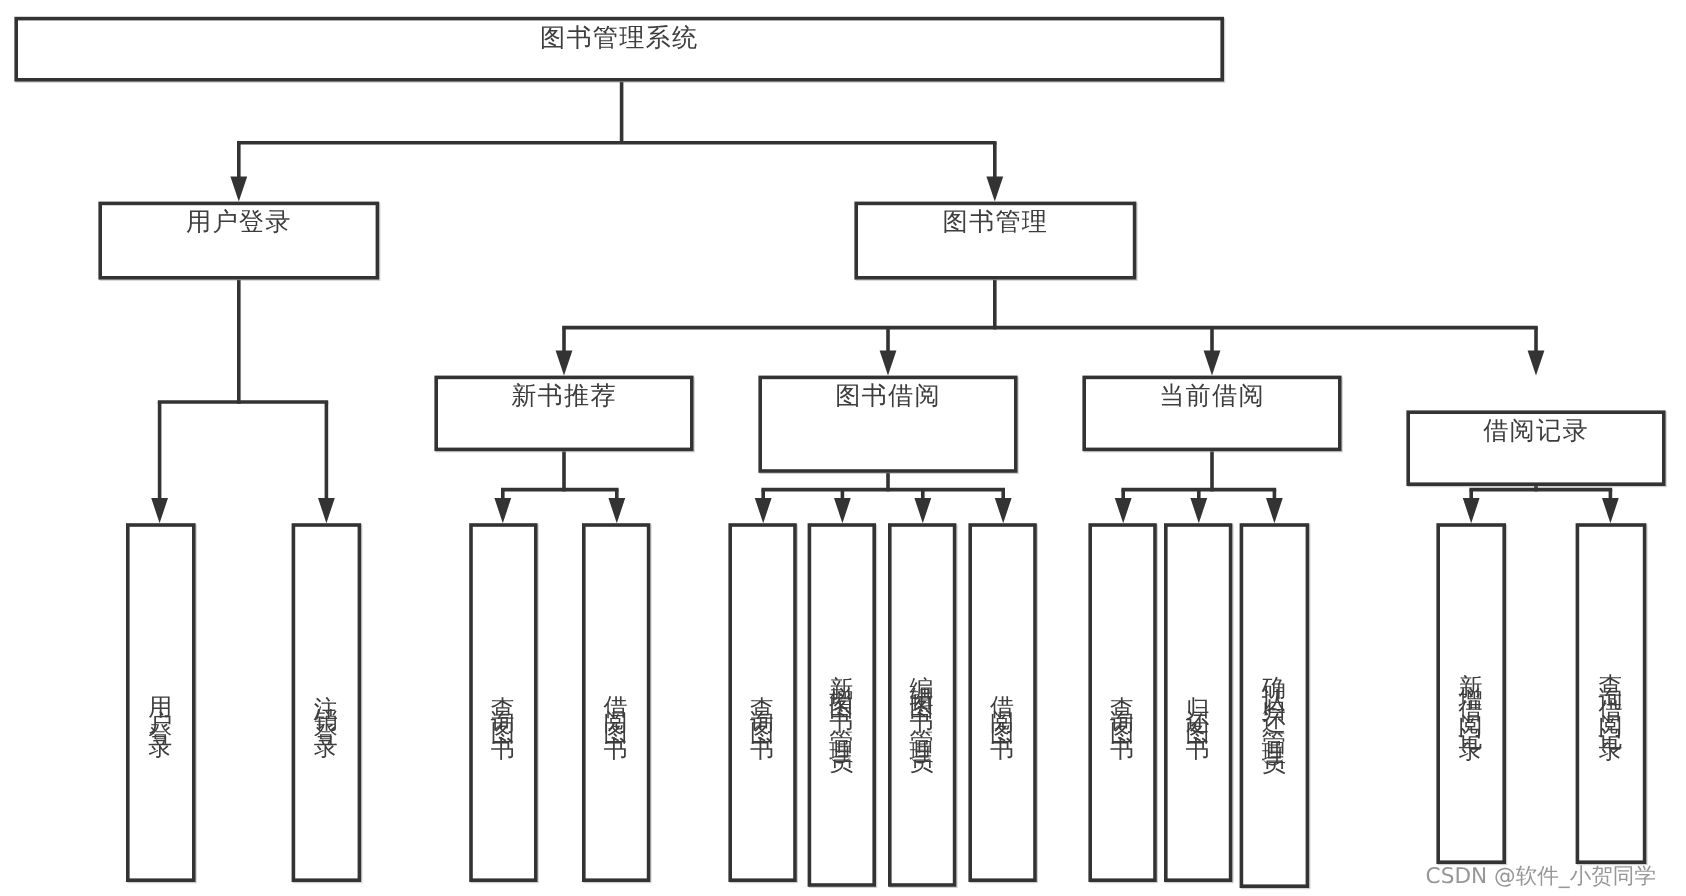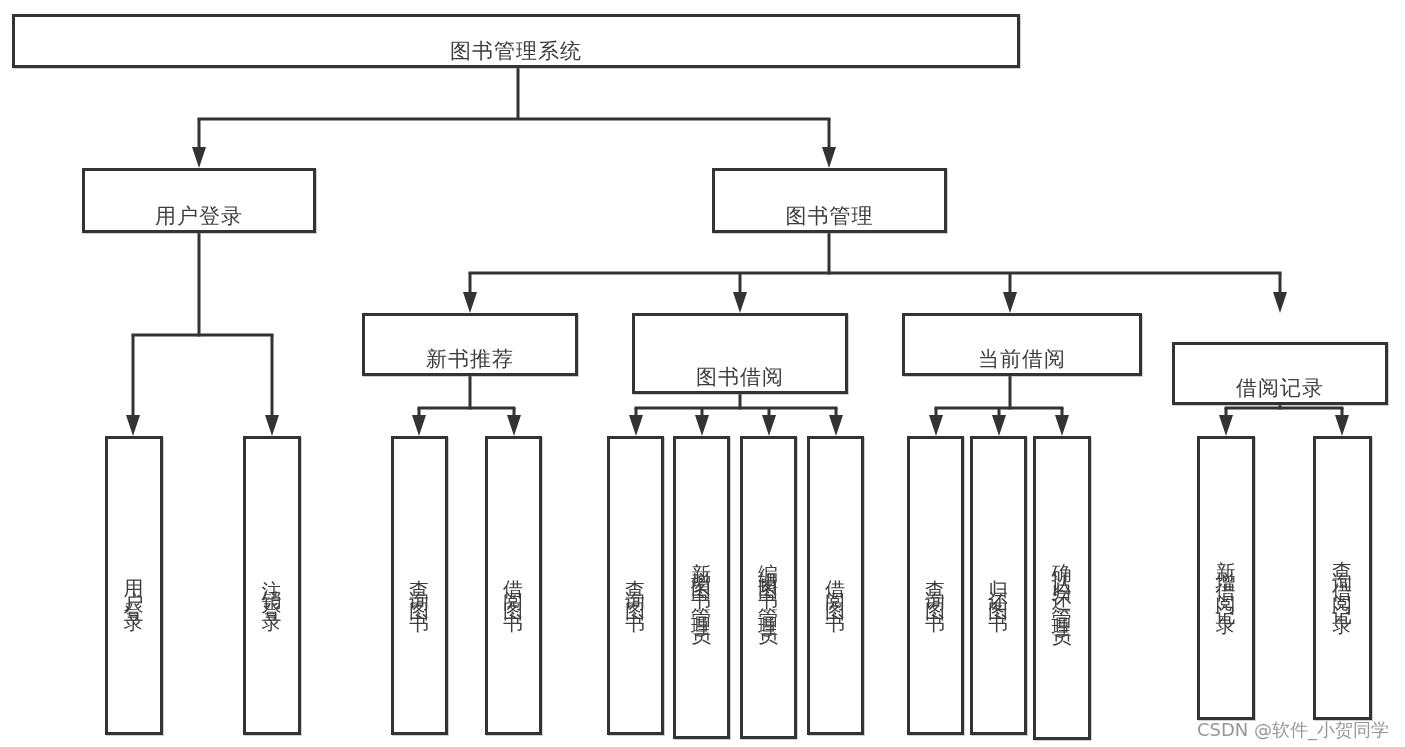--- a/index.html
+++ b/index.html
@@ -10,21 +10,21 @@
     position: relative; overflow: hidden;
   }
   .stage { position: absolute; left: 0; top: 0; width: 1405px; height: 747px; }
   .wires { position: absolute; left: 0; top: 0; width: 1405px; height: 747px; }
 
   .node {
     position: absolute;
     background: #ffffff;
     border: 3px solid #333333;
     color: #3d3d3d;
-    display: flex; align-items: flex-end; justify-content: center;
+    display: flex; align-items: flex-start; justify-content: center;
     font-size: 21px;
     letter-spacing: 1px;
     box-shadow: 1px 1px 0 rgba(120,120,120,0.35);
   }
   .leaf {
     position: absolute;
     background: #ffffff;
     border: 3px solid #333333;
     color: #3d3d3d;
     display: flex; align-items: center; justify-content: center;
@@ -39,21 +39,21 @@
     white-space: nowrap;
   }
   .leaf .vtext.tight { letter-spacing: 9px; }
 
   
   .n-root          { left: 12px;   top: 14px;  width: 1008px; height: 54px; }
   .n-user-login    { left: 82px;   top: 168px; width: 234px;  height: 65px; }
   .n-book-mgmt     { left: 712px;  top: 168px; width: 235px;  height: 65px; }
   .n-new-book-rec  { left: 362px;  top: 313px; width: 216px;  height: 63px; }
   .n-book-borrow   { left: 632px;  top: 313px; width: 216px;  height: 81px; }
-  .n-current-borrow{ left: 902px;  top: 313px; width: 240px;  height: 63px; }
+  .n-current-borrow{ left: 902px;  top: 313px; width: 216px;  height: 63px; }
   .n-borrow-record { left: 1172px; top: 313px; width: 216px;  height: 63px; margin-top: 29px; }
 
   .l-1a { left: 105px;  top: 436px; width: 58px; height: 299px; }
   .l-1b { left: 243px;  top: 436px; width: 58px; height: 299px; }
   .l-2a { left: 391px;  top: 436px; width: 57px; height: 299px; }
   .l-2b { left: 485px;  top: 436px; width: 57px; height: 299px; }
   .l-3a { left: 607px;  top: 436px; width: 57px; height: 299px; }
   .l-3b { left: 673px;  top: 436px; width: 57px; height: 303px; }
   .l-3c { left: 740px;  top: 436px; width: 57px; height: 303px; }
   .l-3d { left: 807px;  top: 436px; width: 57px; height: 299px; }
@@ -64,21 +64,20 @@
   .l-5b { left: 1313px; top: 436px; width: 59px; height: 284px; }
 
   .watermark {
     position: absolute;
     left: 1188px; top: 718px;
     width: 210px;
     font-size: 18px;
     color: rgba(140,140,140,0.9);
     text-shadow: 1px 1px 0 rgba(255,255,255,0.8);
     white-space: nowrap;
-    text-align: center;
   }
 </style>
 </head>
 <body>
 
 <div class="stage">
 
   <svg class="wires" viewBox="0 0 1405 747" xmlns="http://www.w3.org/2000/svg">
     <g stroke="#333333" stroke-width="3" fill="none">
 

